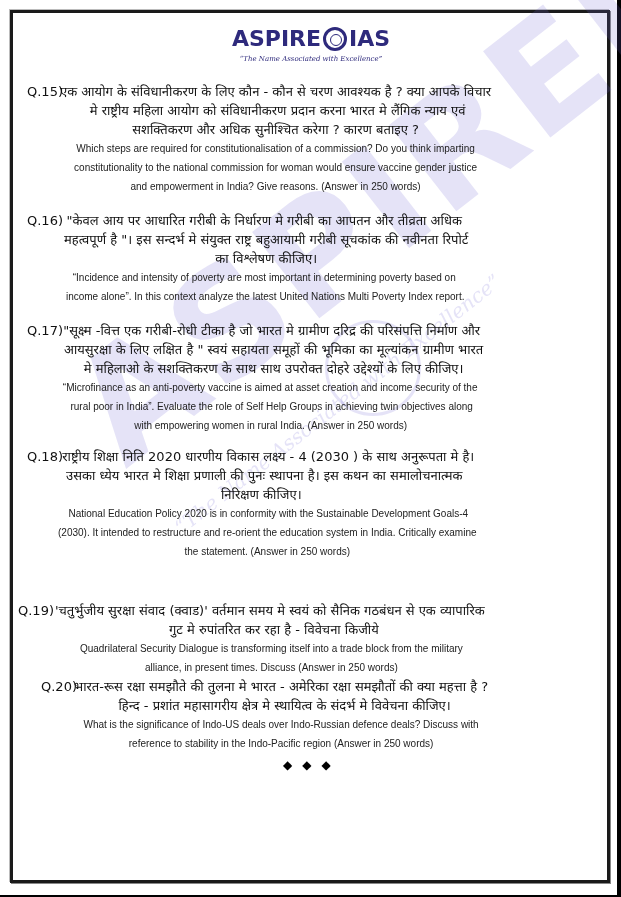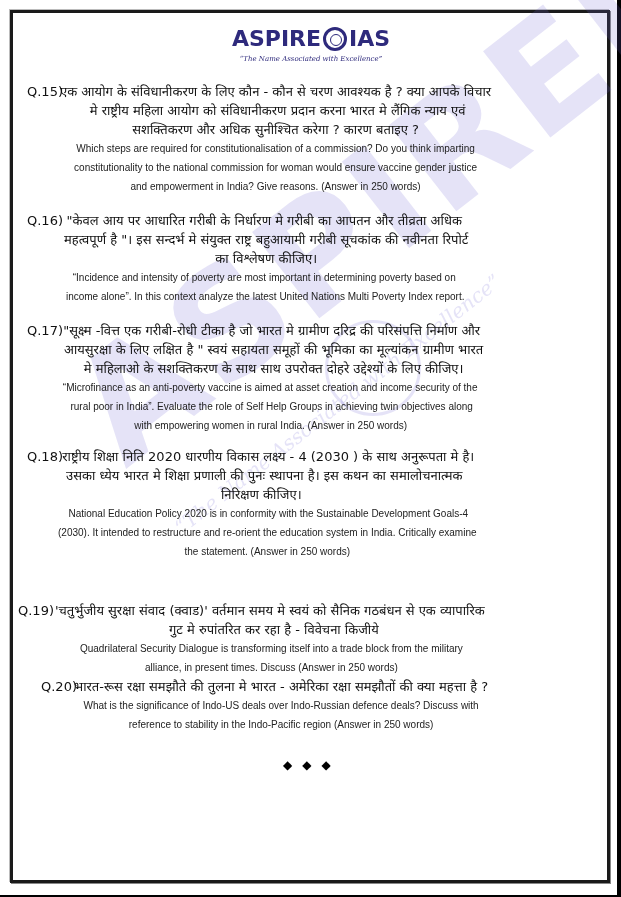--- a/index.html
+++ b/index.html
@@ -133,19 +133,20 @@
     <span class="num hi">Q.19)</span>
     <p class="hi" style="margin-left:37px;">'चतुर्भुजीय सुरक्षा संवाद (क्वाड)' वर्तमान समय मे स्वयं को सैनिक गठबंधन से एक व्यापारिक</p>
     <p class="hi" style="margin-left:45px;">गुट मे रुपांतरित कर रहा है - विवेचना किजीये</p>
     <p class="en" style="margin-left:40px;">Quadrilateral Security Dialogue is transforming itself into a trade block from the military</p>
     <p class="en" style="margin-left:40px;">alliance, in present times. Discuss (Answer in 250 words)</p>
   </div>
 
   <div class="q" style="left:41px; top:677px;">
     <span class="num hi">Q.20)</span>
     <p class="hi" style="margin-left:33px;">भारत-रूस रक्षा समझौते की तुलना मे भारत - अमेरिका रक्षा समझौतों की क्या महत्ता है ?</p>
+    <p class="hi" style="margin-left:40px;">हिन्द - प्रशांत महासागरीय क्षेत्र मे स्थायित्व के संदर्भ मे विवेचना कीजिए।</p>
     <p class="en" style="margin-left:33px;">What is the significance of Indo-US deals over Indo-Russian defence deals? Discuss with</p>
     <p class="en" style="margin-left:33px;">reference to stability in the Indo-Pacific region (Answer in 250 words)</p>
   </div>
 
 </div>
 
 <div class="diamonds">◆◆◆</div>
 
 </body></html>

